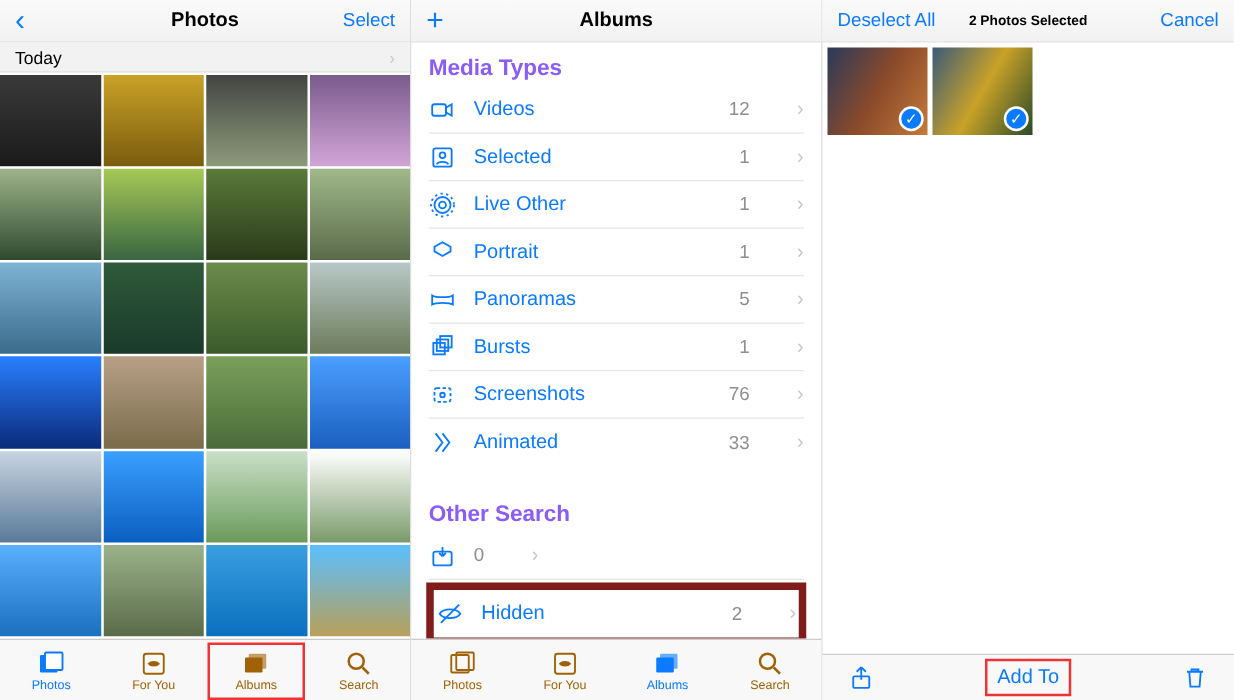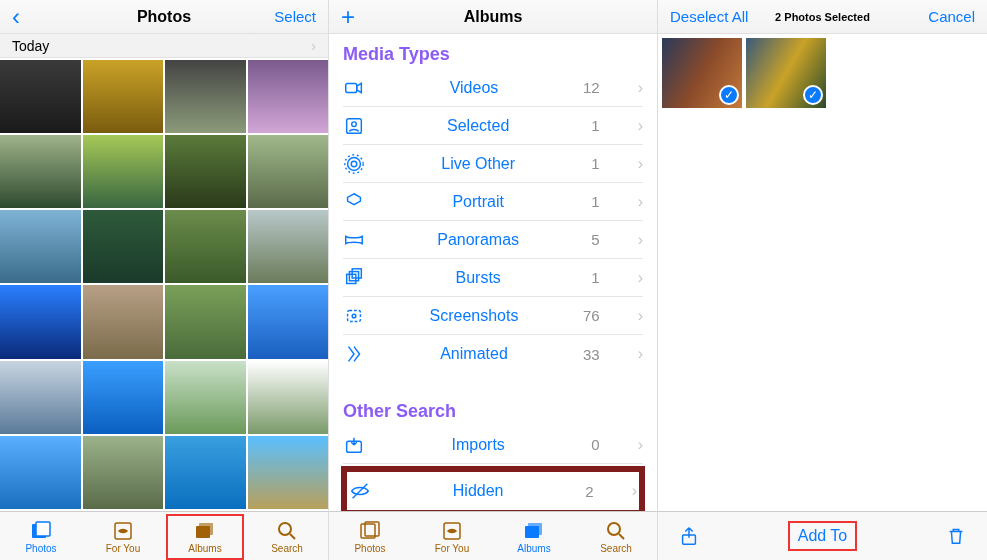--- a/index.html
+++ b/index.html
@@ -43,33 +43,33 @@
 .cell:nth-child(23){background:linear-gradient(#3a9fdf,#0a6fbf);}
 .cell:nth-child(24){background:linear-gradient(#5abfff,#b8a05a);}
 .tabbar { height: 49px; border-top: 1px solid #ccc; background: #f8f8f8; display: flex; }
 .tab { flex: 1; display: flex; flex-direction: column; align-items: center; justify-content: center; gap: 2px; color: #a16207; position:relative; }
 .tab.active { color: #0a7aff; }
 .tab-label { font-size: 10px; }
 .tab .icon { width: 24px; height: 22px; }
 .hl { position:absolute; inset:2px 2px 0 2px; border:2px solid #e33; pointer-events:none; }
 .heading { font-weight: 700; font-size: 18px; padding: 10px 14px 4px; color: #8b5cf6; }
 .list { padding: 0 14px; }
-.item { display: flex; align-items: center; height: 38px; border-bottom: 1px solid #e5e5e5; gap: 14px; text-align: center; }
+.item { display: flex; align-items: center; height: 38px; border-bottom: 1px solid #e5e5e5; gap: 14px; }
 .item .micon { width: 22px; color: #0a7aff; display:flex; align-items:center; justify-content:center;}
 .item .lbl { color: #0a7aff; font-size: 16px; flex: 1; }
 .item .cnt { color: #8e8e93; font-size: 15px; margin-right: 24px; }
 .item .chev { color: #c7c7cc; }
 .item.last { border-bottom:none; }
 .hl-row { border:6px solid #7f1d1d; margin:2px -2px; padding:0 2px; }
 .sel-grid { display:flex; gap:4px; padding:4px; }
 .thumb { width:80px; height:70px; position:relative; }
 .thumb.t1{background:linear-gradient(120deg,#2a3a5a,#8a4a2a,#c47a3a);}
 .thumb.t2{background:linear-gradient(120deg,#3a5a7a,#c9a227,#2a4a2a);}
 .check { position:absolute; right:3px; bottom:3px; width:20px; height:20px; border-radius:50%; background:#0a7aff; border:2px solid #fff; display:flex; align-items:center; justify-content:center; color:#fff; font-size:12px; }
-.bottombar { height:49px; border-top:1px solid #ccc; background:#f8f8f8; display:flex; align-items:center; justify-content:space-between; padding:0 20px; color:#0a7aff; }
+.bottombar { height:37px; border-top:1px solid #ccc; background:#f8f8f8; display:flex; align-items:center; justify-content:space-between; padding:0 20px; color:#0a7aff; }
 .bottombar .addto { border:2px solid #e33; padding:4px 8px; font-size:16px; }
 .sp { flex:1; }
 svg { display:block; }
 </style>
 </head>
 <body>
 
 <div class="pane p1">
   <div class="navbar">
     <span class="back-chev">‹</span>
@@ -248,21 +248,20 @@
     </div>
     <div class="heading" style="margin-top:18px">Other Search</div>
     <div class="list">
       <div class="item">
           <span class="micon">
             <svg viewBox="0 0 24 24" width="22" height="22" fill="none" stroke="currentColor" stroke-width="1.6">
               <rect x="4" y="8" width="16" height="12" rx="2"></rect>
               <path d="M12 4v8m0 0l-3-3m3 3l3-3"></path>
             </svg>
           </span>
-          <span class="lbl">Imports</span>
           <span class="cnt">0</span>
           <span class="chev">›</span>
         </div>
       <div class="hl-row">
       <div class="item last">
             <span class="micon">
               <svg viewBox="0 0 24 24" width="22" height="22" fill="none" stroke="currentColor" stroke-width="1.6">
                 <path d="M3 12c3-5 15-5 18 0c-3 5-15 5-18 0z"></path>
                 <line x1="4" y1="20" x2="20" y2="4"></line>
               </svg>

